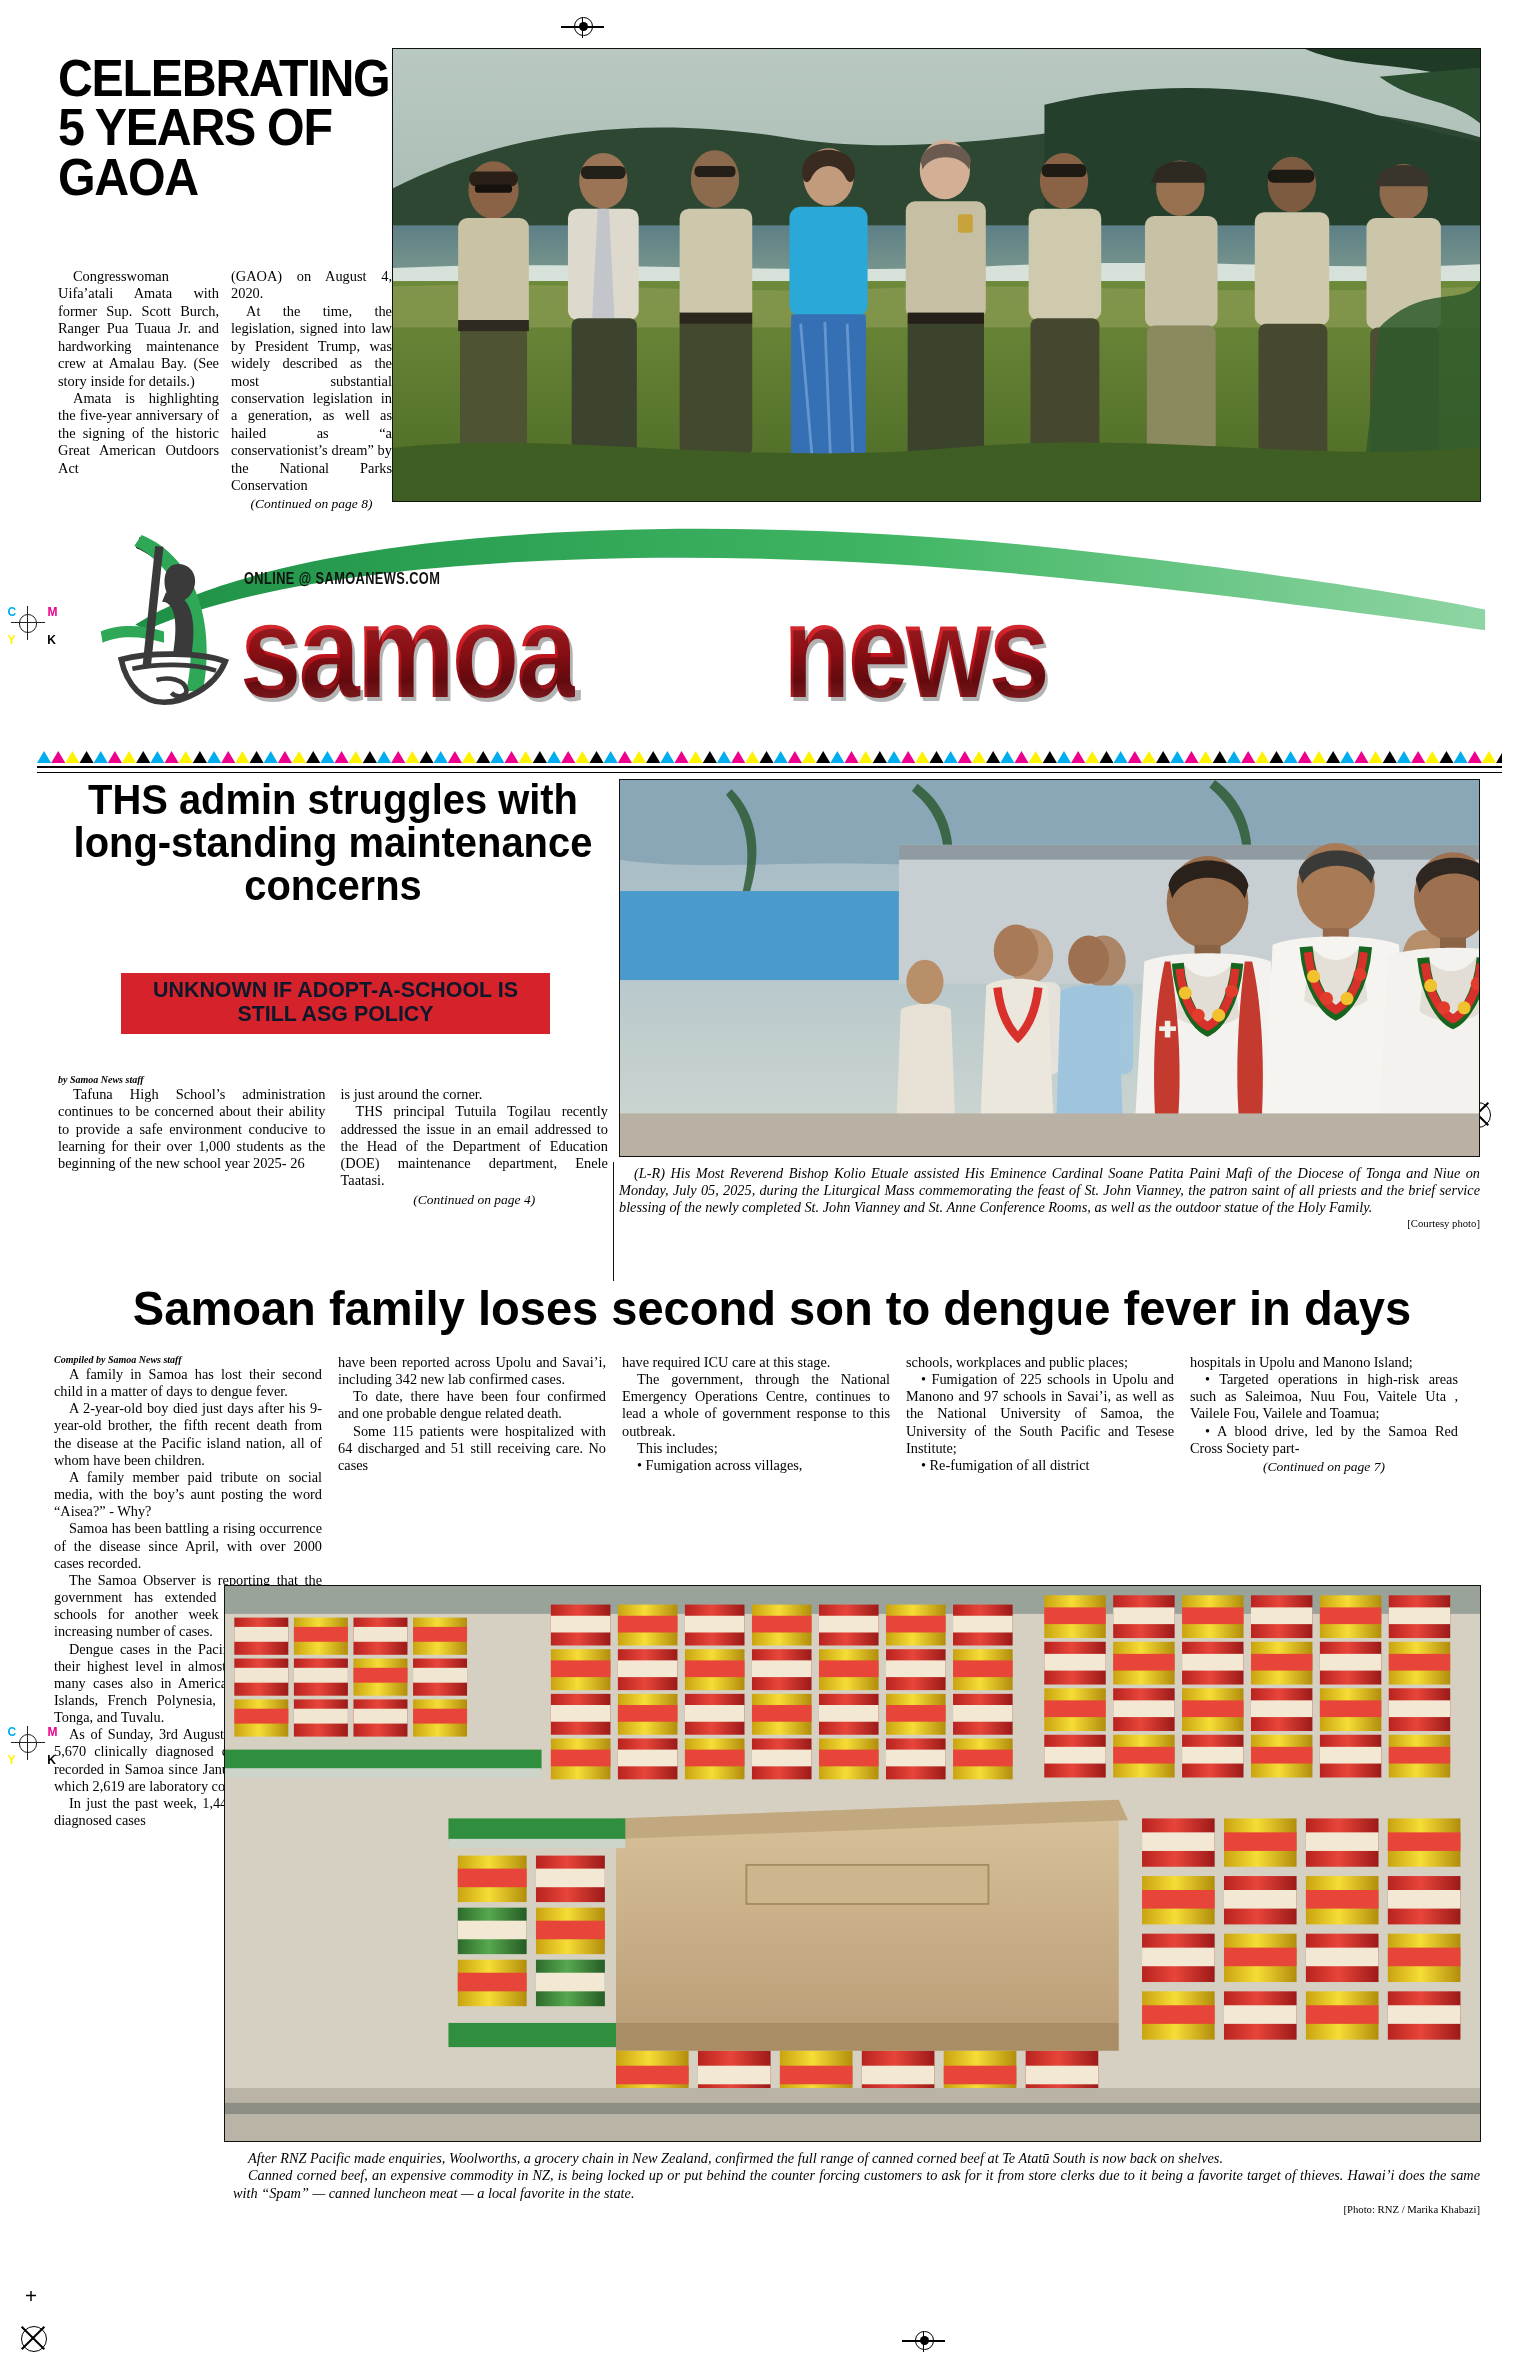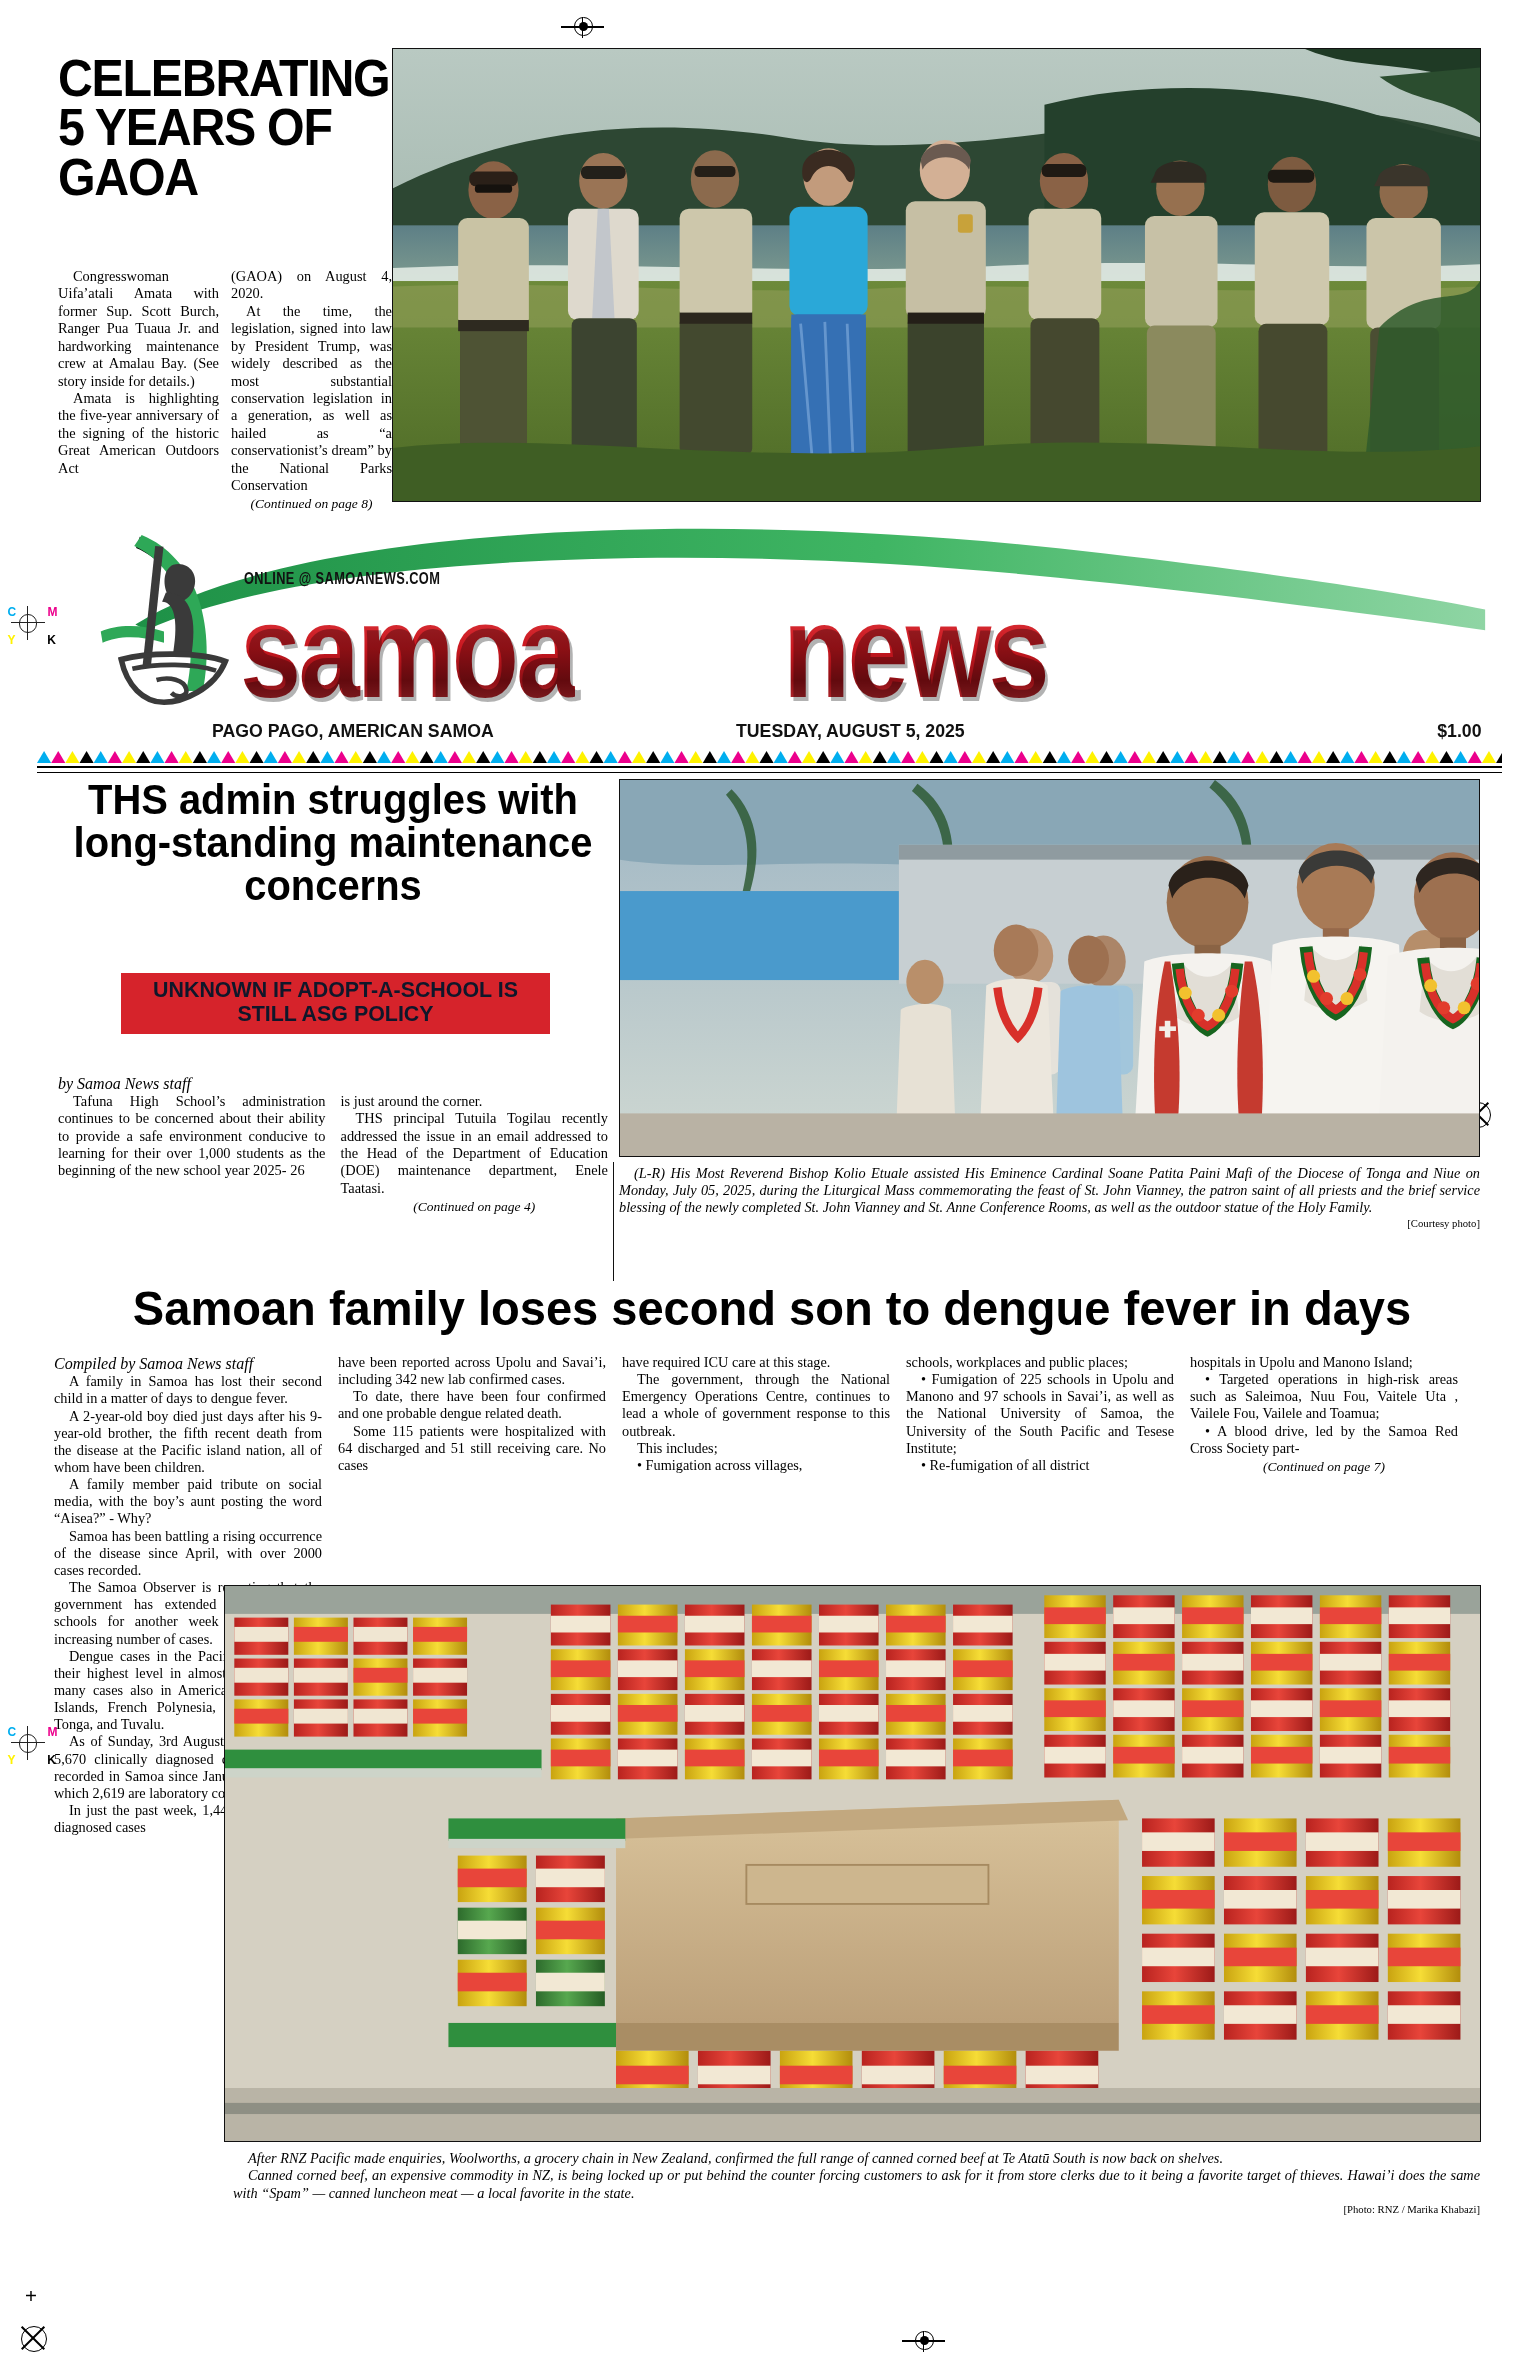--- a/index.html
+++ b/index.html
@@ -104,21 +104,21 @@
     font-size:42px; line-height:1.02; text-align:center; color:#000;
     transform:scaleX(0.95); transform-origin:center top; }
   .ths-kicker { position:absolute; left:121px; top:973px; width:429px;
     background:#D6232B; color:#0f172a;
     font-family:"Liberation Sans", sans-serif; font-weight:bold; font-size:21.4px;
     line-height:1.12; text-align:center; padding:5.6px 7.5px 7.5px; }
   .ths-cols { position:absolute; left:58px; top:1074px; width:550px;
     display:flex; gap:15px; }
   .ths-col { width:268px; font-size:14.4px; line-height:1.2; text-align:justify; hyphens:auto; }
   .ths-col p { text-indent:15px; }
-  .byline { font-weight:normal; font-style:italic; text-indent:0 !important; font-size:16px; }
+  .byline { font-weight:bold; font-style:italic; text-indent:0 !important; font-size:10px; }
 
   .ths-photo { position:absolute; left:619px; top:779px; width:861px; height:378px;
     border:1.4px solid #111; overflow:hidden; }
   .ths-caption { position:absolute; left:619px; top:1165px; width:861px;
     font-style:italic; font-size:14.3px; line-height:1.2; text-align:justify; }
   .ths-caption p { text-indent:15px; }
   .credit { font-style:normal; font-size:10.7px; text-align:right; display:block; margin-top:0.9px; }
   .vrule { position:absolute; background:#111; width:1.1px; }
 
   
@@ -326,25 +326,20 @@
       <path d="M40,150 C70,142 124,142 152,152 C140,182 106,196 86,196 C64,196 46,178 40,150 Z" fill="none" stroke="#3a3a3a" stroke-width="6"></path>
       <path d="M52,160 C78,154 118,154 142,162" fill="none" stroke="#3a3a3a" stroke-width="5"></path>
       <path d="M78,172 C92,168 108,172 110,182 C112,190 100,192 94,186" fill="none" stroke="#3a3a3a" stroke-width="5"></path>
     </svg>
 
     <div class="online-at">ONLINE @ SAMOANEWS.COM</div>
     <div class="samoa-word">samoa</div>
     <div class="news-word">news</div>
   </div>
 
-  <div class="dateline">
-    <span class="dl-left">PAGO PAGO, AMERICAN SAMOA</span>
-    <span class="dl-mid">TUESDAY, AUGUST 5, 2025</span>
-    <span class="dl-right">$1.00</span>
-  </div>
 
   <svg class="cmykstrip" viewBox="0 0 1572 13" preserveAspectRatio="none">
     <g id="tri"></g>
 
   <polygon points="0,13 7.6,0 15.2,13" fill="#00AEEF"></polygon>
       <polygon points="15.2,13 22.799999999999997,0 30.4,13" fill="#EC008C"></polygon>
       <polygon points="30.4,13 38,0 45.599999999999994,13" fill="#FFF200"></polygon>
       <polygon points="45.599999999999994,13 53.199999999999996,0 60.8,13" fill="#000000"></polygon>
       <polygon points="60.8,13 68.39999999999999,0 76,13" fill="#00AEEF"></polygon>
       <polygon points="76,13 83.6,0 91.2,13" fill="#EC008C"></polygon>

